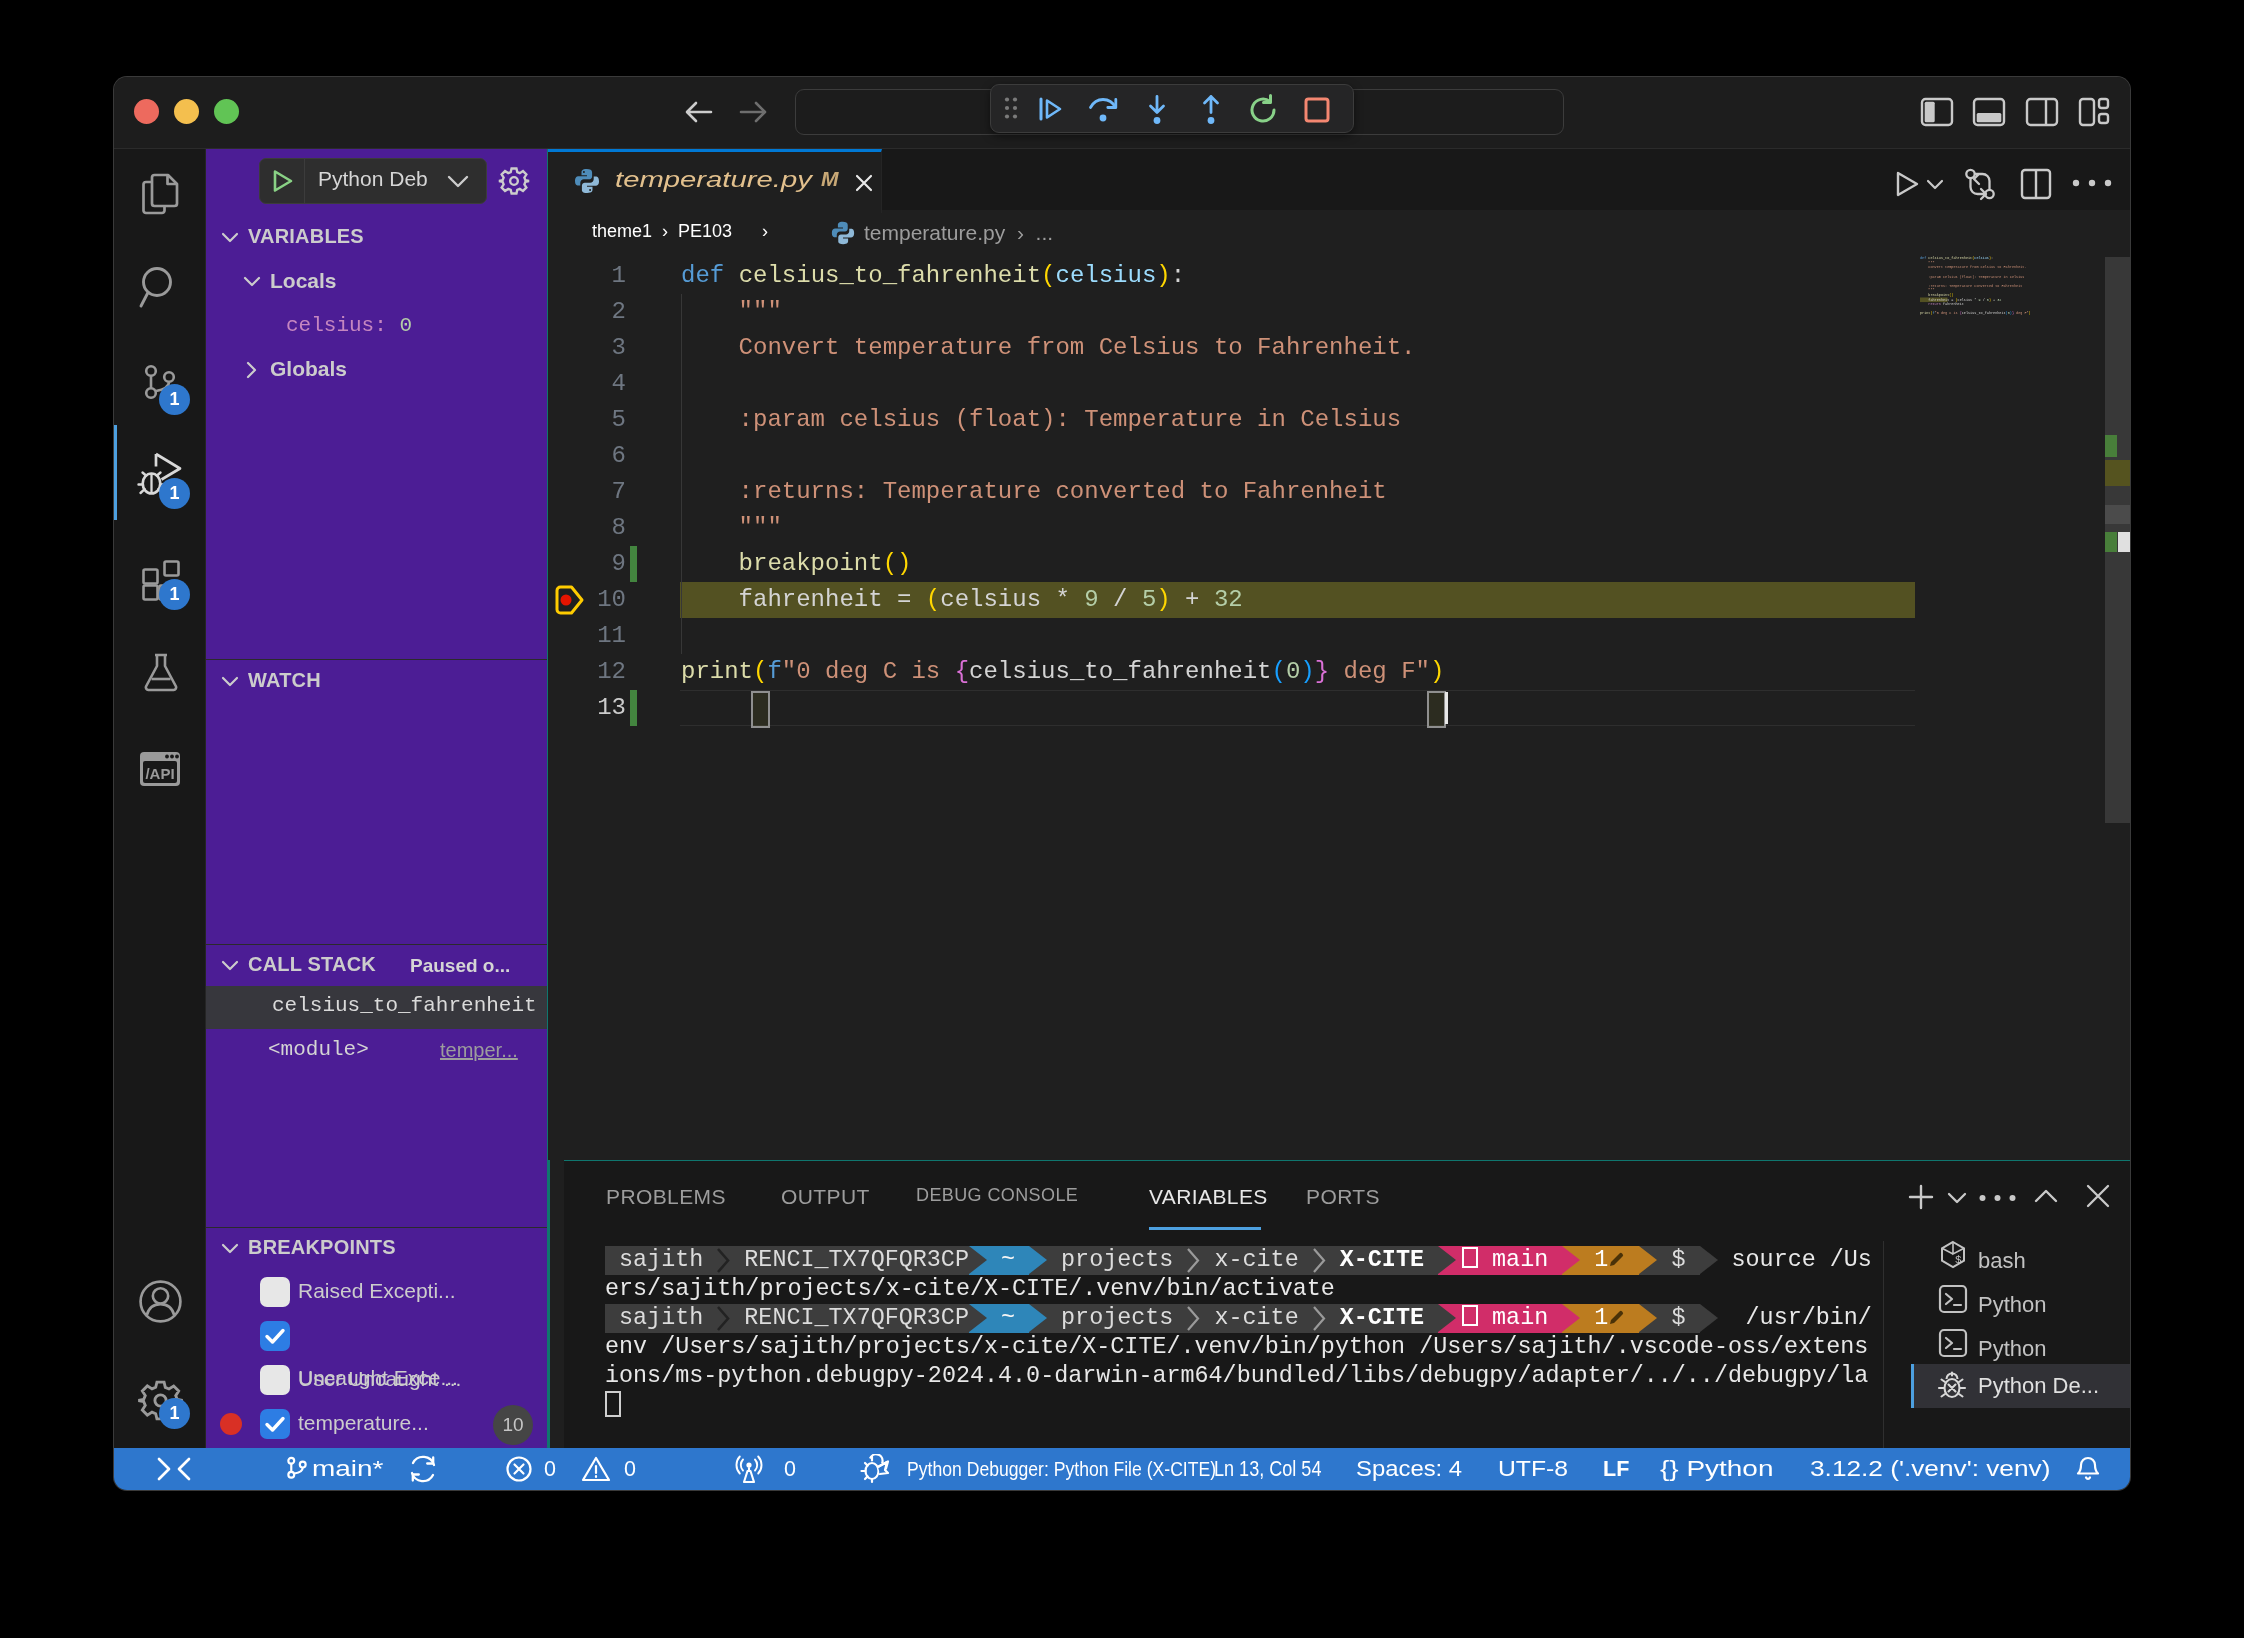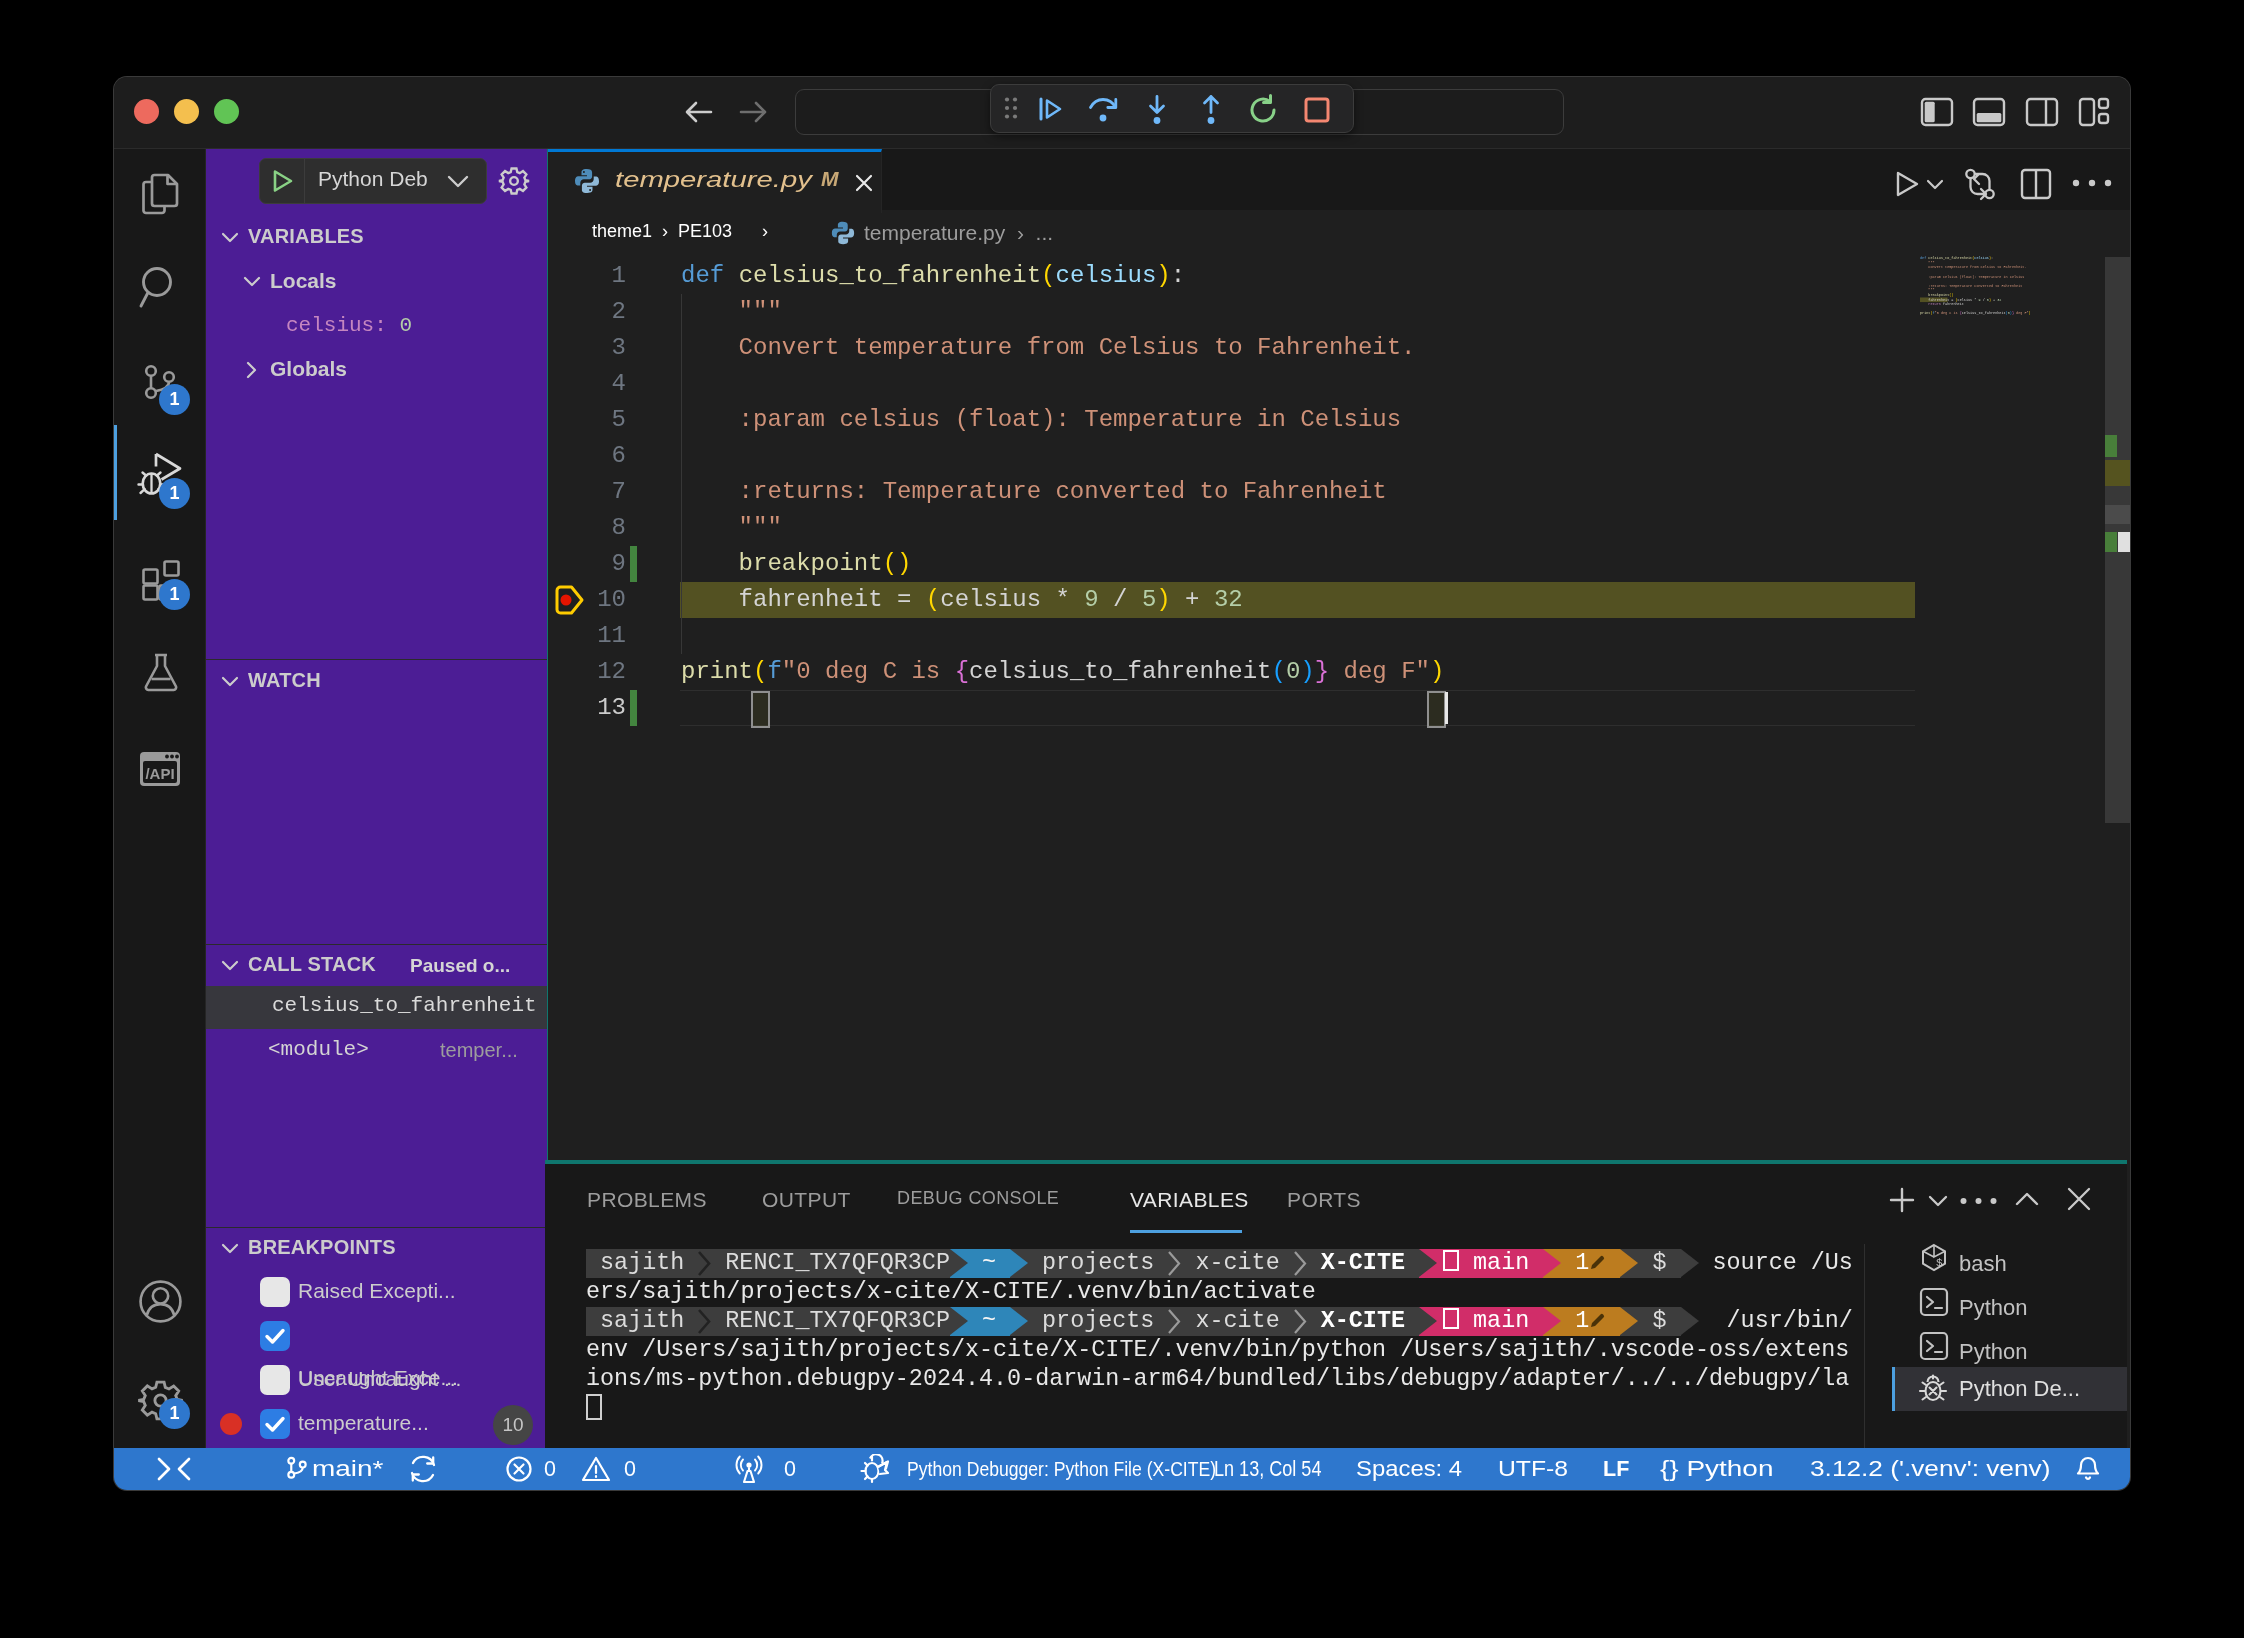--- a/index.html
+++ b/index.html
@@ -205,21 +205,21 @@
 
       <div class="abs" style="left:0;top:795px;width:341px;height:1px;background:#2b2b2b;"></div>
       <svg class="abs" style="left:14px;top:809px;" width="20" height="16" viewBox="0 0 20 16" fill="none" stroke="#cccccc" stroke-width="2.2" stroke-linecap="round" stroke-linejoin="round">
           <path d="M3 4l7 7 7-7"></path>
         </svg>
       <div class="abs" style="left:42px;top:804px;font-size:20px;font-weight:700;letter-spacing:0.2px;">CALL STACK</div>
       <div class="abs" style="left:204px;top:806px;font-size:19px;font-weight:700;color:#d5d5d5;">Paused o...</div>
       <div class="abs" style="left:0;top:837px;width:341px;height:43px;background:#37373d;"></div>
       <div class="abs mono" style="left:66px;top:845px;font-size:21px;color:#dadada;white-space:nowrap;">celsius_to_fahrenheit</div>
       <div class="abs mono" style="left:62px;top:889px;font-size:21px;color:#d4d4d4;">&lt;module&gt;</div>
-      <div class="abs" style="left:234px;top:890px;font-size:20px;color:#9d9d9d;">temper...</div>
+      <div class="abs" style="left:234px;top:890px;font-size:20px;color:#9d9d9d;text-decoration:underline;">temper...</div>
 
       <div class="abs" style="left:0;top:1078px;width:341px;height:1px;background:#2b2b2b;"></div>
       <svg class="abs" style="left:14px;top:1092px;" width="20" height="16" viewBox="0 0 20 16" fill="none" stroke="#cccccc" stroke-width="2.2" stroke-linecap="round" stroke-linejoin="round">
           <path d="M3 4l7 7 7-7"></path>
         </svg>
       <div class="abs" style="left:42px;top:1087px;font-size:20px;font-weight:700;letter-spacing:0.2px;">BREAKPOINTS</div>
       <div class="abs" style="left:54px;top:1128px;width:30px;height:30px;background:#e7e7e7;border-radius:7px;"></div>
       <div class="abs" style="left:92px;top:1130px;font-size:21px;">Raised Excepti...</div>
       <div class="abs" style="left:54px;top:1172px;width:30px;height:30px;background:#2d7de4;border-radius:7px;">
           <svg width="30" height="30" viewBox="0 0 30 30" fill="none" stroke="#ffffff" stroke-width="3.4" stroke-linecap="round" stroke-linejoin="round">
@@ -355,21 +355,21 @@
       </div>
 
       <div class="abs" style="left:1557px;top:108px;width:25px;height:566px;background:rgba(121,121,121,0.28);"></div>
       <div class="abs" style="left:1557px;top:286px;width:12px;height:22px;background:#487e3a;"></div>
       <div class="abs" style="left:1557px;top:311px;width:25px;height:26px;background:#55531f;"></div>
       <div class="abs" style="left:1557px;top:356px;width:25px;height:19px;background:#4b4b4b;"></div>
       <div class="abs" style="left:1557px;top:383px;width:12px;height:20px;background:#487e3a;"></div>
       <div class="abs" style="left:1570px;top:383px;width:12px;height:20px;background:#e0e0e0;"></div>
     </div>
 
-    <div class="abs" id="panel" style="left:431px;top:1083px;width:1582px;height:288px;background:#181818;border-top:4px solid #0f766e;">
+    <div class="abs" id="panel" style="left:450px;top:1083px;width:1582px;height:288px;background:#181818;border-top:1px solid #0f766e;">
 
       <div class="abs" style="left:42px;top:24px;font-size:21px;color:#9d9d9d;letter-spacing:0.4px;">PROBLEMS</div>
       <div class="abs" style="left:217px;top:24px;font-size:21px;color:#9d9d9d;letter-spacing:0.4px;">OUTPUT</div>
       <div class="abs" style="left:352px;top:24px;font-size:18px;color:#9d9d9d;letter-spacing:0.4px;">DEBUG CONSOLE</div>
       <div class="abs" style="left:585px;top:24px;font-size:21px;color:#e8e8e8;letter-spacing:0.4px;">VARIABLES</div>
       <div class="abs" style="left:585px;top:66px;width:112px;height:3px;background:#4da0e0;"></div>
       <div class="abs" style="left:742px;top:24px;font-size:21px;color:#9d9d9d;letter-spacing:0.4px;">PORTS</div>
 
       <svg class="abs" style="left:1342px;top:21px;" width="30" height="30" viewBox="0 0 30 30" stroke="#c9c9c9" stroke-width="2.4" stroke-linecap="round">
           <path d="M15 4v22M4 15h22"></path>

